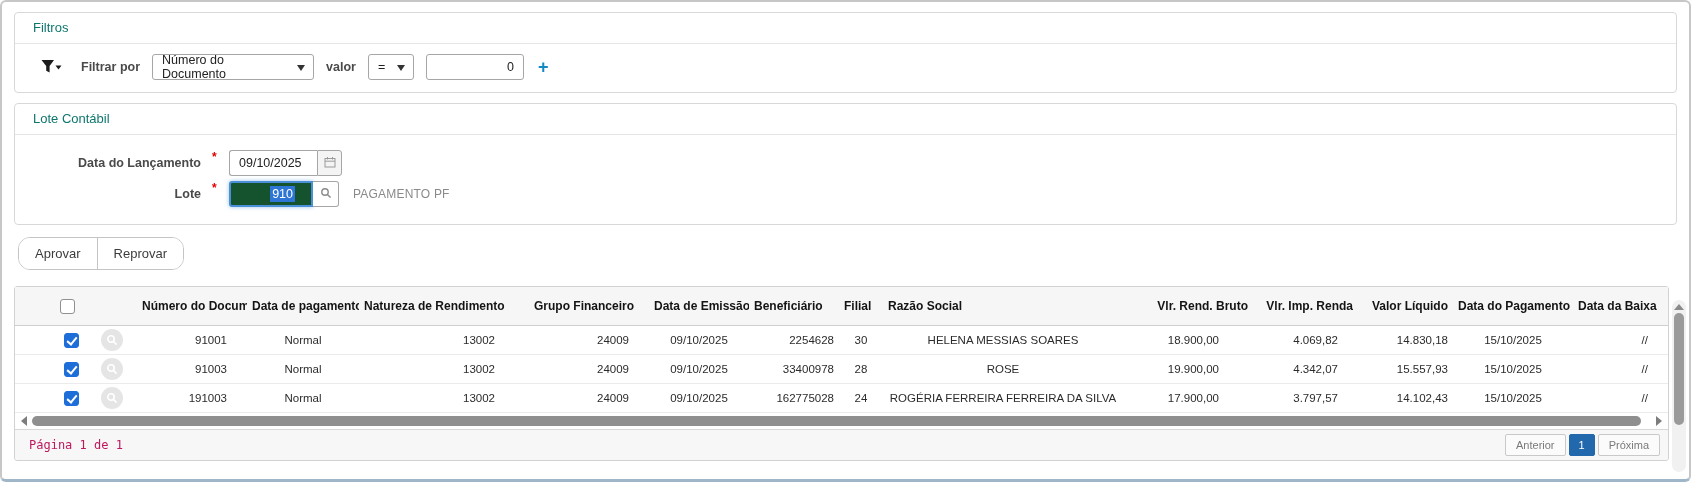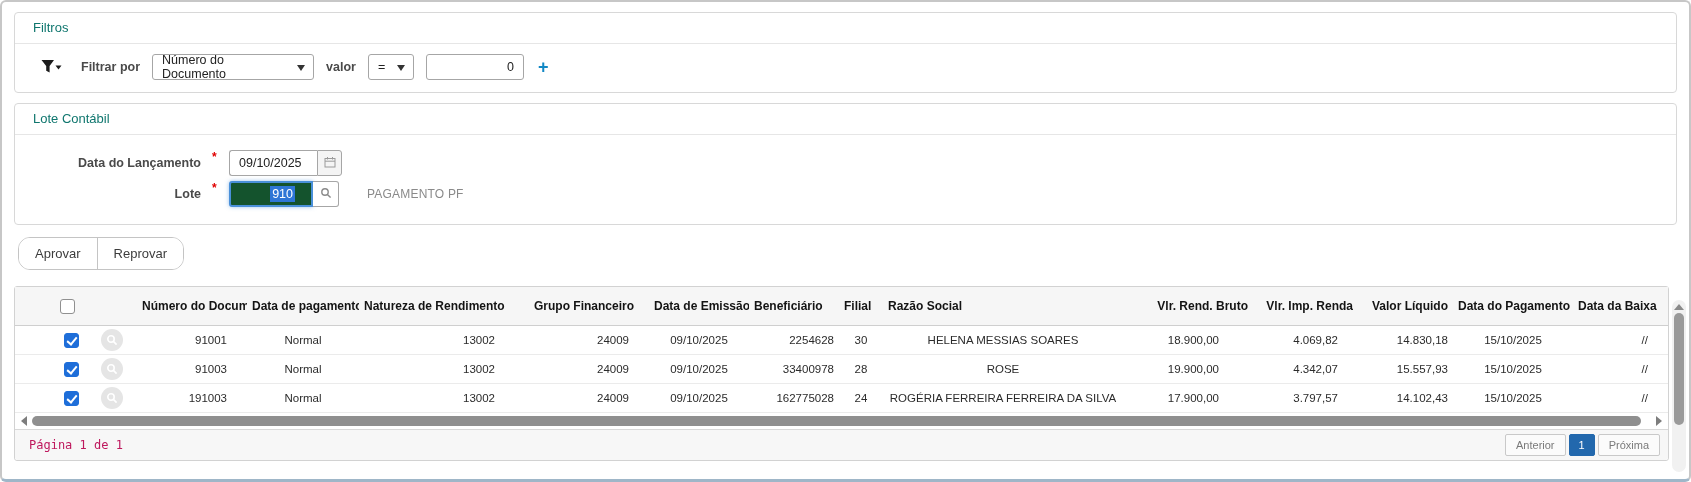--- a/index.html
+++ b/index.html
@@ -32,21 +32,21 @@
   .form-label{width:160px;text-align:right;font-weight:bold;font-size:12.5px;color:#4a4a4a;}
   .req{color:#e00000;font-weight:bold;font-size:12px;margin:0 9px 0 11px;position:relative;top:-6px;width:8px;}
   .input-group{display:flex;align-items:stretch;}
   .text-input{height:26px;border:1px solid #a6a6a6;border-right:none;border-radius:3px 0 0 3px;display:flex;align-items:center;padding:0 9px;font-size:12.5px;color:#222;box-sizing:border-box;background:#fff;}
   .date-input{width:88px;}
   .addon-btn{width:25px;height:26px;border:1px solid #a6a6a6;border-radius:0 3px 3px 0;background:#f4f4f4;display:flex;align-items:center;justify-content:center;box-sizing:border-box;}
   .lote-wrap{display:flex;align-items:stretch;}
   .lote-input{width:48px;height:22px;border:2px solid #4a90d9;box-shadow:0 0 4px rgba(74,144,217,.55);border-radius:3px 0 0 3px;display:flex;align-items:center;justify-content:flex-end;padding:0 16px;background:#14532d;box-sizing:content-box;}
   .sel-text{background:#2e76d6;color:#fff;font-size:12.5px;padding:1px 2px;}
   .lote-btn{width:25px;border:1px solid #a6a6a6;border-left:none;border-radius:0 3px 3px 0;background:#fff;display:flex;align-items:center;justify-content:center;}
-  .lote-desc{margin-left:28px;color:#8a8a8a;font-size:12px;letter-spacing:.2px;}
+  .lote-desc{margin-left:14px;color:#8a8a8a;font-size:12px;letter-spacing:.2px;}
 
   
   .btn-group{display:inline-flex;margin:12px 0 0 16px;border:1px solid #c4c4c4;border-radius:12px;background:#fff;overflow:hidden;}
   .btn{padding:8px 16px;font-size:13px;color:#3c3c3c;background:#fff;border:none;border-right:1px solid #c4c4c4;cursor:pointer;font-family:inherit;}
   .btn:last-child{border-right:none;}
 
   
   .grid{margin:16px 20px 0 12px;border:1px solid #d2d2d2;border-radius:3px;background:#fff;}
   table{width:100%;border-collapse:collapse;table-layout:fixed;}
   thead th{background:#f6f6f6;border-bottom:1px solid #cfcfcf;height:38px;font-size:12px;color:#141414;font-weight:bold;text-align:left;padding:0 5px;white-space:nowrap;overflow:hidden;}

